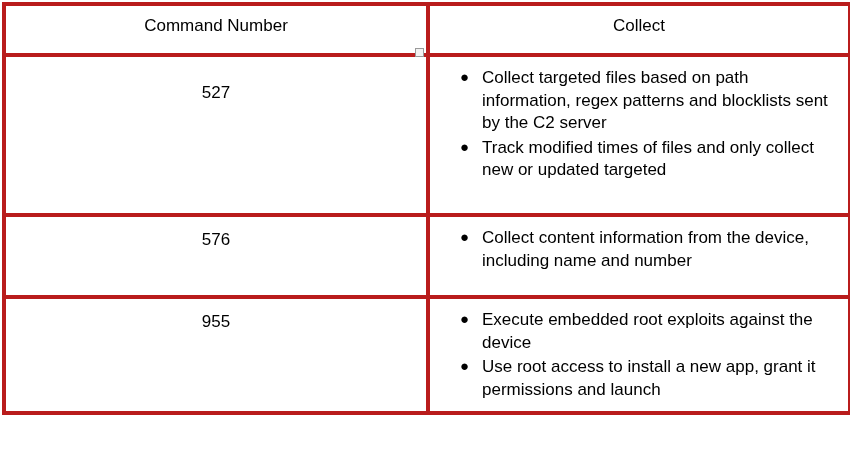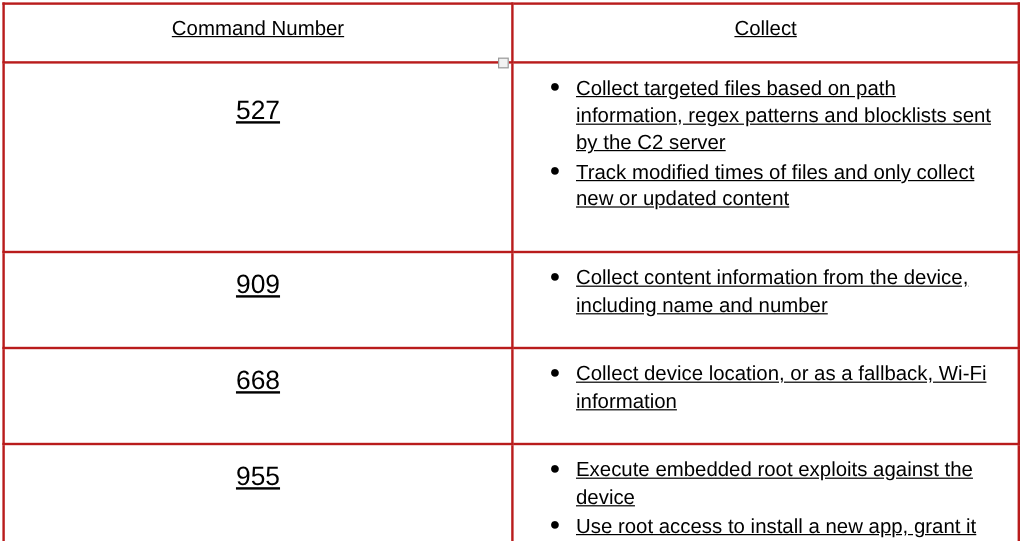--- a/index.html
+++ b/index.html
@@ -23,39 +23,38 @@
   }
   table.cmd-table {
     border-collapse: collapse;
     width: 846px;
     margin: 2px 0 0 2px;
     table-layout: fixed;
     background: #ffffff;
   }
   table.cmd-table td,
   table.cmd-table th {
-    border: 2px solid #b91c1c;
+    border: 4px solid #b91c1c;
     vertical-align: top;
     background: #ffffff;
-    text-decoration: underline;
   }
   col.col-cmd { width: 424px; }
   col.col-fn  { width: 422px; }
 
   th.head-cell {
     font-weight: normal;
     font-size: 17px;
     text-align: center;
     padding: 10px 6px 11px 6px;
     height: 26px;
     vertical-align: middle;
   }
   td.cmd-cell {
     text-align: center;
-    font-size: 22px;
+    font-size: 17px;
     padding-top: 26px;
     padding-bottom: 6px;
   }
   td.cmd-cell.short {
     padding-top: 13px;
   }
   td.fn-cell {
     padding: 10px 18px 10px 10px;
   }
   ul.fn-list {
@@ -116,43 +115,32 @@
       <tr class="row-527">
         <td class="cmd-cell">527</td>
         <td class="fn-cell">
           <ul class="fn-list">
             <li>
               <span class="bullet">●</span>
               <span>Collect targeted files based on path information, regex patterns and blocklists sent by the C2 server</span>
             </li>
             <li>
               <span class="bullet">●</span>
-              <span>Track modified times of files and only collect new or updated content</span>
+              <span>Track modified times of files and only collect new or updated targeted</span>
             </li>
           </ul>
         </td>
       </tr>
       <tr class="row-576">
-        <td class="cmd-cell short">909</td>
+        <td class="cmd-cell short">576</td>
         <td class="fn-cell">
           <ul class="fn-list">
             <li>
               <span class="bullet">●</span>
               <span>Collect content information from the device, including name and number</span>
-            </li>
-          </ul>
-        </td>
-      </tr>
-      <tr class="row-668">
-        <td class="cmd-cell short">668</td>
-        <td class="fn-cell">
-          <ul class="fn-list">
-            <li>
-              <span class="bullet">●</span>
-              <span>Collect device location, or as a fallback, Wi-Fi information</span>
             </li>
           </ul>
         </td>
       </tr>
       <tr class="row-955">
         <td class="cmd-cell short">955</td>
         <td class="fn-cell">
           <ul class="fn-list">
             <li>
               <span class="bullet">●</span>

